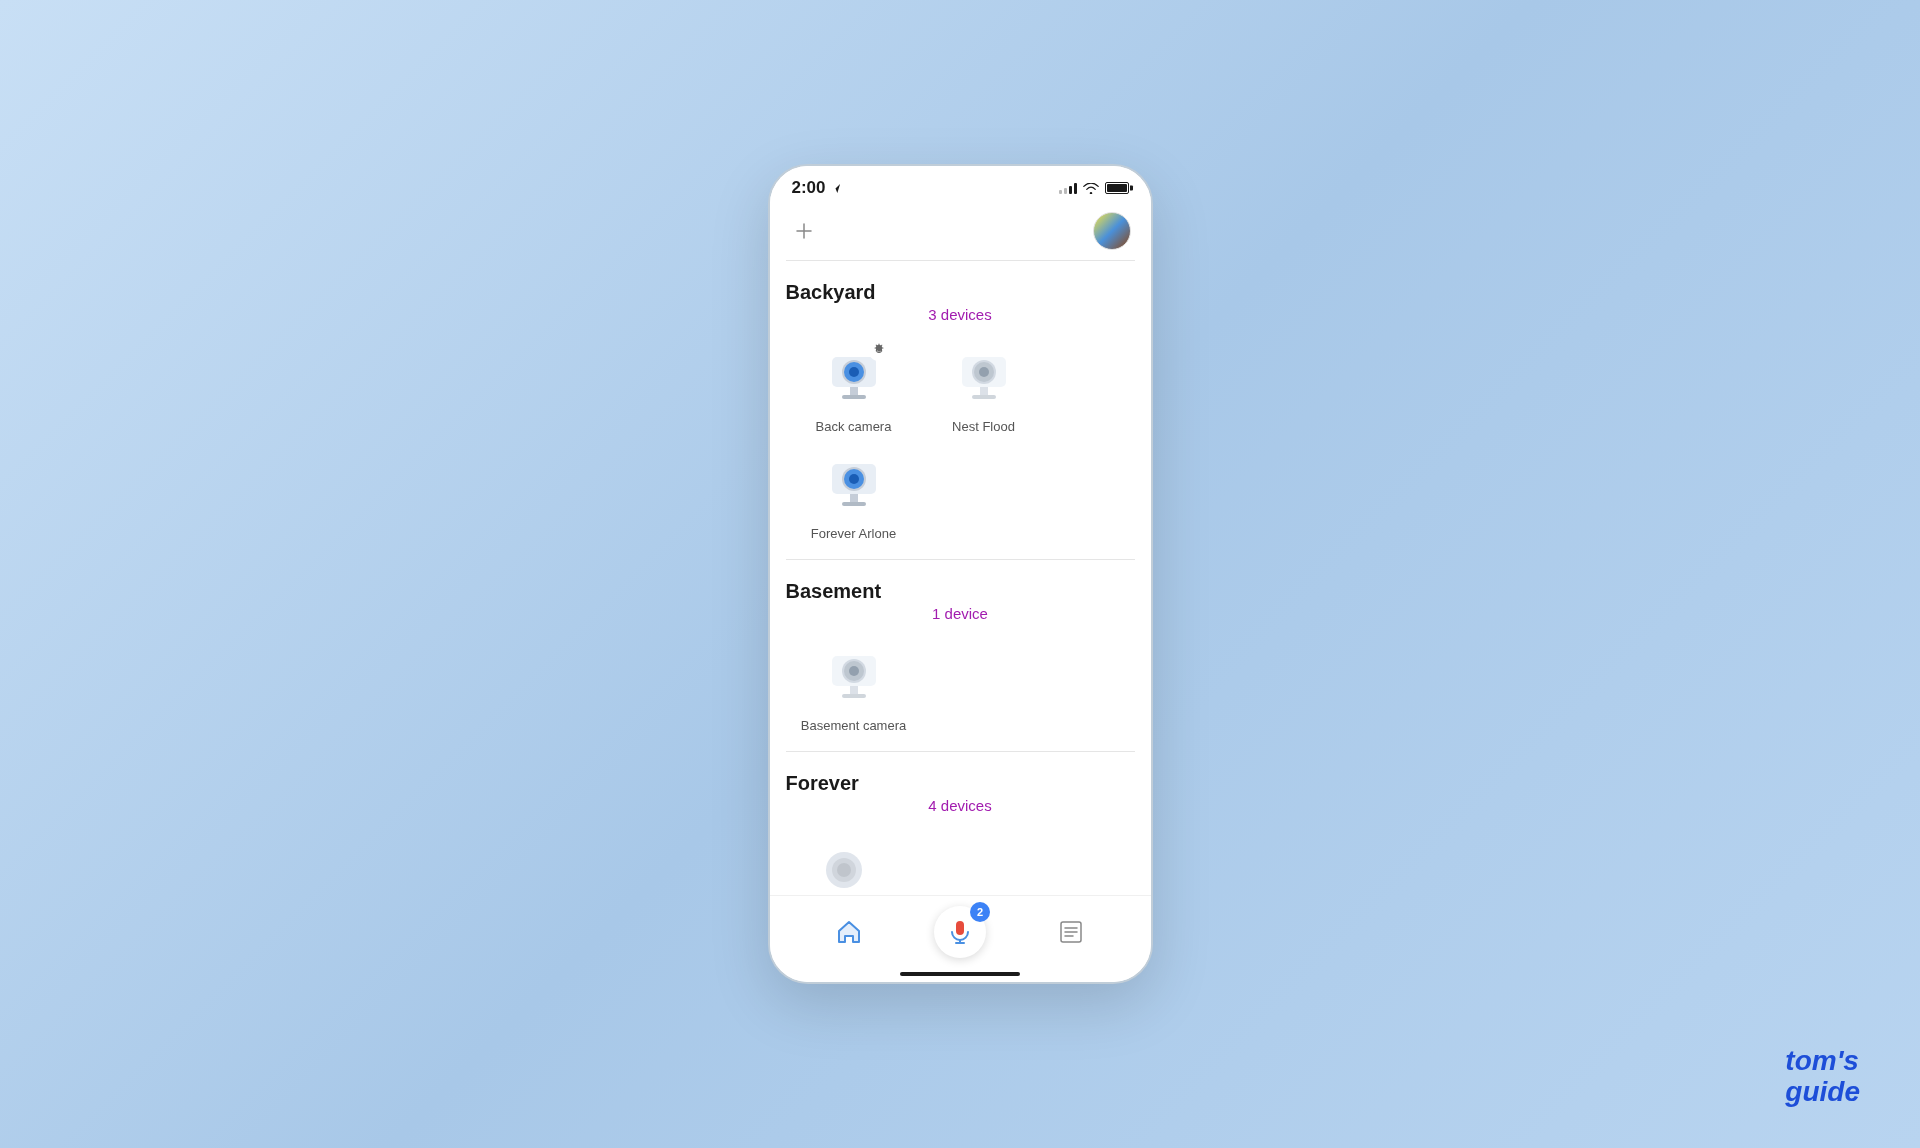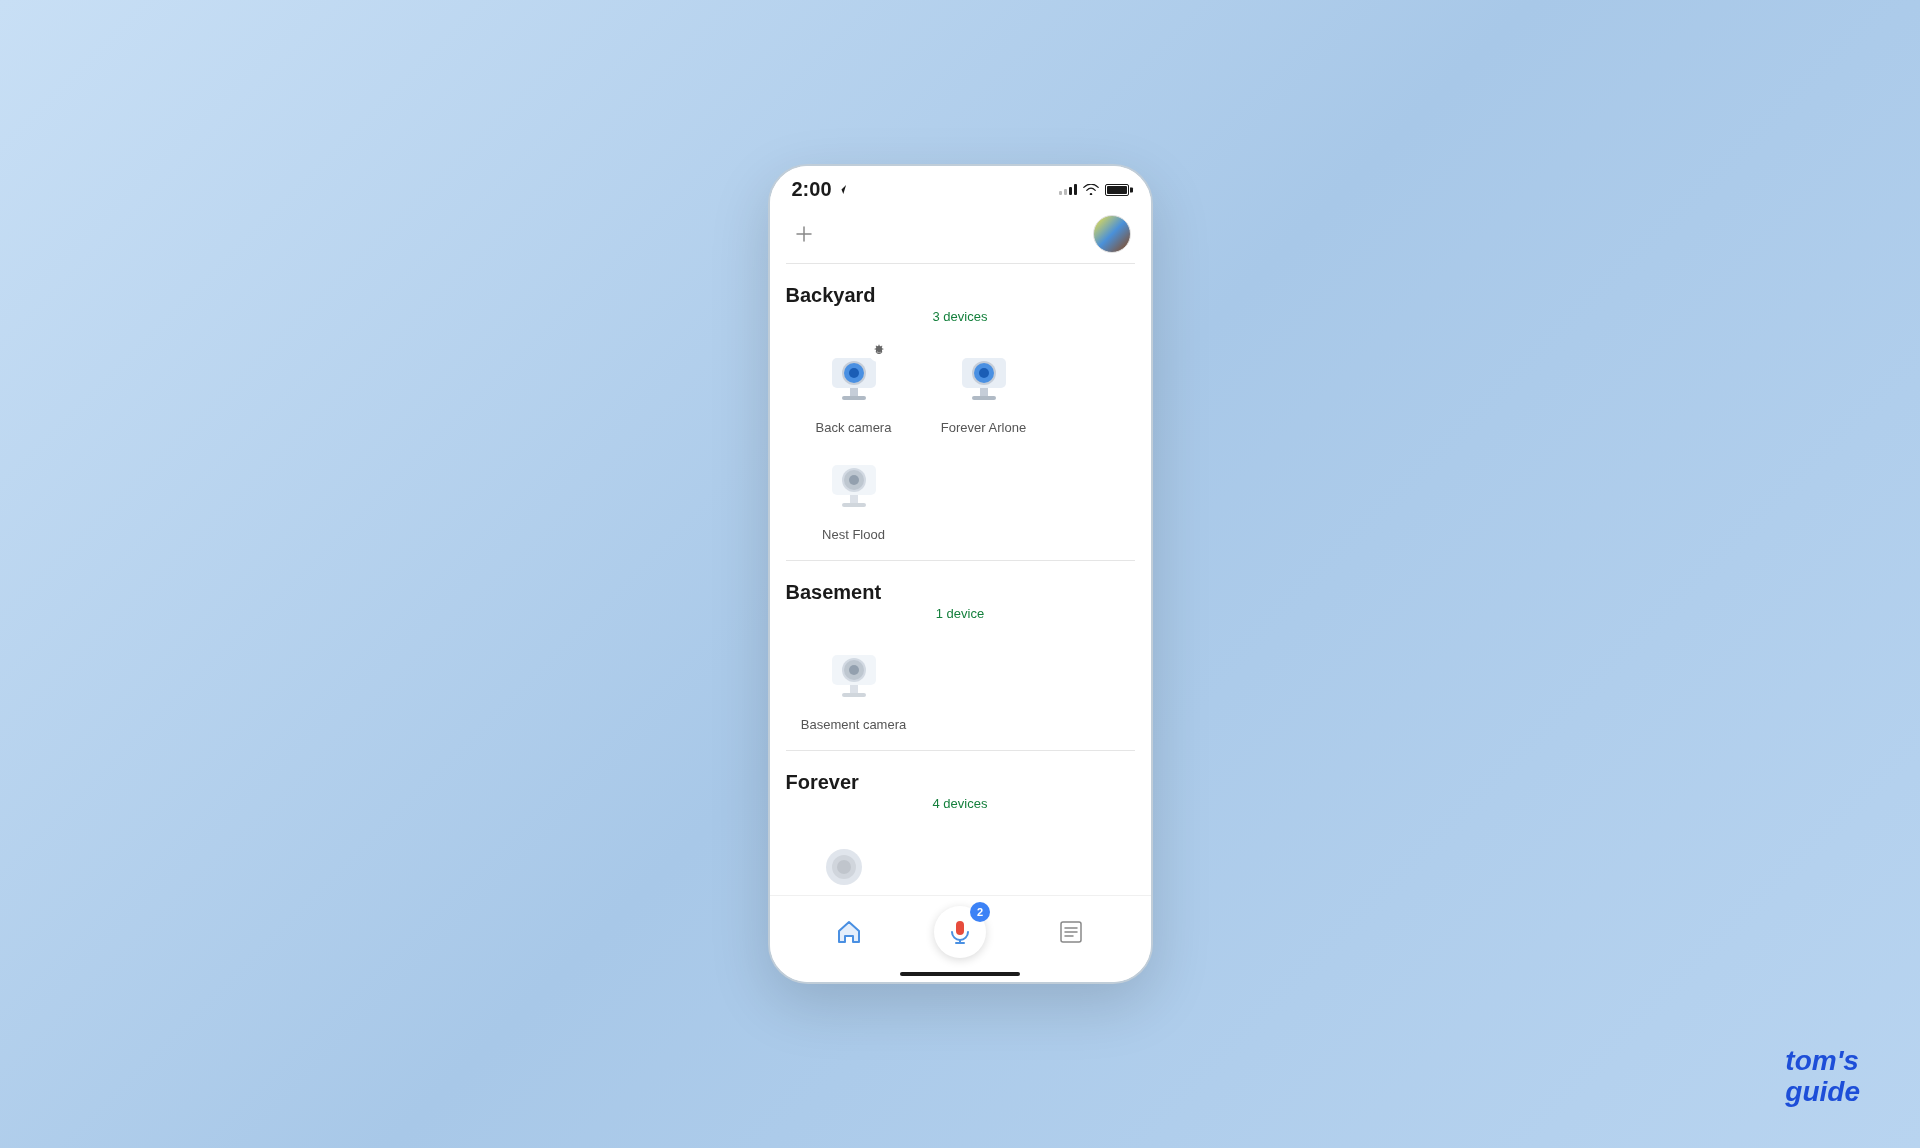--- a/index.html
+++ b/index.html
@@ -45,21 +45,21 @@
     .status-bar {
       display: flex;
       align-items: center;
       justify-content: space-between;
       padding: 12px 22px 6px 22px;
       background: #ffffff;
       flex-shrink: 0;
     }
 
     .status-time {
-      font-size: 20px;
+      font-size: 17px;
       font-weight: 600;
       color: #1a1a1a;
       display: flex;
       align-items: center;
       gap: 4px;
     }
 
     .location-arrow {
       width: 11px;
       height: 11px;
@@ -183,22 +183,22 @@
 
     .room-title {
       font-size: 20px;
       font-weight: 700;
       color: #1a1a1a;
       text-align: left;
       margin-bottom: 2px;
     }
 
     .room-device-count {
-      font-size: 13px;
-      color: #15803d;
+      font-size: 15px;
+      color: #a21caf;
       text-align: center;
       margin-bottom: 16px;
     }
 
     .devices-grid {
       display: flex;
       flex-wrap: wrap;
       gap: 10px;
       justify-content: flex-start;
       padding: 0 8px;
@@ -406,50 +406,50 @@
               <rect x="24" y="56" width="24" height="4" rx="2" class="cam-base"></rect>
             </svg>
             <div class="gear-badge">
               <svg viewBox="0 0 16 16">
                 <path d="M8 5a3 3 0 100 6A3 3 0 008 5zm0 1a2 2 0 110 4 2 2 0 010-4z" fill="#666"></path>
                 <path d="M8 1.5a.5.5 0 01.5.5v.77a5.02 5.02 0 011.46.61l.54-.54a.5.5 0 01.71.71l-.54.54A5.02 5.02 0 0111.23 5.5H12a.5.5 0 010 1h-.77a5.02 5.02 0 01-.61 1.46l.54.54a.5.5 0 01-.71.71l-.54-.54A5.02 5.02 0 018.5 9.23V10a.5.5 0 01-1 0v-.77a5.02 5.02 0 01-1.46-.61l-.54.54a.5.5 0 01-.71-.71l.54-.54A5.02 5.02 0 014.77 6.5H4a.5.5 0 010-1h.77a5.02 5.02 0 01.61-1.46l-.54-.54a.5.5 0 01.71-.71l.54.54A5.02 5.02 0 017.5 2.77V2a.5.5 0 01.5-.5z" fill="#666"></path>
               </svg>
             </div>
           </div>
           <div class="device-name">Back camera</div>
+        </div>
+
+        <div class="device-item">
+          <div class="camera-icon-wrapper">
+            <svg class="camera-svg" viewBox="0 0 72 72">
+              <rect x="14" y="18" width="44" height="30" rx="5" fill="#e8eef5" opacity="0.6"></rect>
+              <circle cx="36" cy="33" r="12" fill="#c5cdd8" opacity="0.7"></circle>
+              <circle cx="36" cy="33" r="10" fill="#b0bac5" opacity="0.6"></circle>
+              <circle cx="36" cy="33" r="5" fill="#8090a0" opacity="0.7"></circle>
+              <rect x="32" y="48" width="8" height="8" fill="#c5cdd8" opacity="0.6"></rect>
+              <rect x="24" y="56" width="24" height="4" rx="2" fill="#b0bac5" opacity="0.6"></rect>
+            </svg>
+          </div>
+          <div class="device-name">Nest Flood</div>
         </div>
 
         <div class="device-item">
           <div class="camera-icon-wrapper">
             <svg class="camera-svg" viewBox="0 0 72 72">
               <rect x="14" y="18" width="44" height="30" rx="5" class="cam-body"></rect>
               <circle cx="36" cy="33" r="12" class="cam-lens-outer"></circle>
               <circle cx="36" cy="33" r="10" class="cam-lens-inner"></circle>
               <circle cx="36" cy="33" r="5" class="cam-lens-center"></circle>
               <rect x="32" y="48" width="8" height="8" class="cam-stand"></rect>
               <rect x="24" y="56" width="24" height="4" rx="2" class="cam-base"></rect>
             </svg>
           </div>
           <div class="device-name">Forever Arlone</div>
         </div>
 
-        <div class="device-item">
-          <div class="camera-icon-wrapper">
-            <svg class="camera-svg" viewBox="0 0 72 72">
-              <rect x="14" y="18" width="44" height="30" rx="5" fill="#e8eef5" opacity="0.6"></rect>
-              <circle cx="36" cy="33" r="12" fill="#c5cdd8" opacity="0.7"></circle>
-              <circle cx="36" cy="33" r="10" fill="#b0bac5" opacity="0.6"></circle>
-              <circle cx="36" cy="33" r="5" fill="#8090a0" opacity="0.7"></circle>
-              <rect x="32" y="48" width="8" height="8" fill="#c5cdd8" opacity="0.6"></rect>
-              <rect x="24" y="56" width="24" height="4" rx="2" fill="#b0bac5" opacity="0.6"></rect>
-            </svg>
-          </div>
-          <div class="device-name">Nest Flood</div>
-        </div>
-
       </div>
     </div>
 
     <div class="divider"></div>
     <div class="room-section">
       <div class="room-title">Basement</div>
       <div class="room-device-count">1 device</div>
       <div class="devices-grid">
 
         <div class="device-item">

